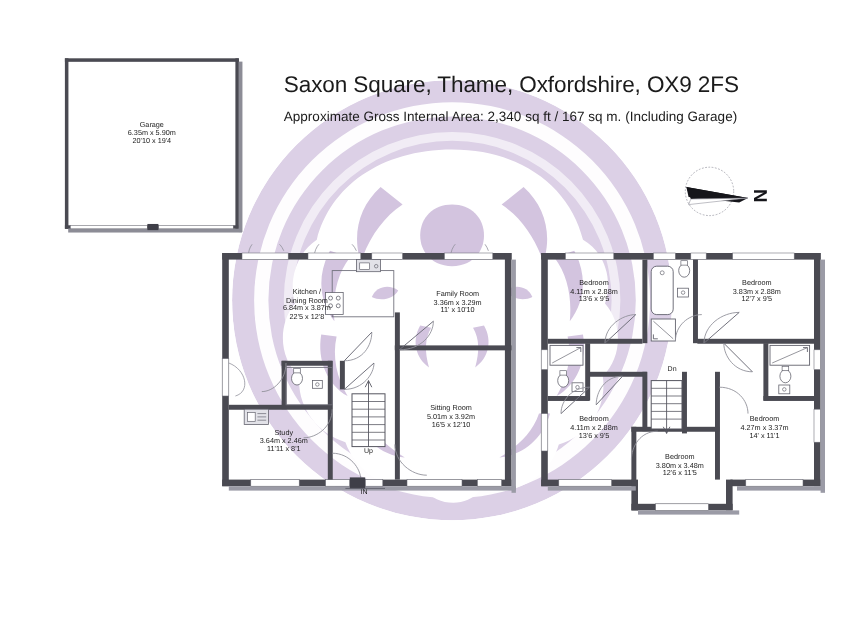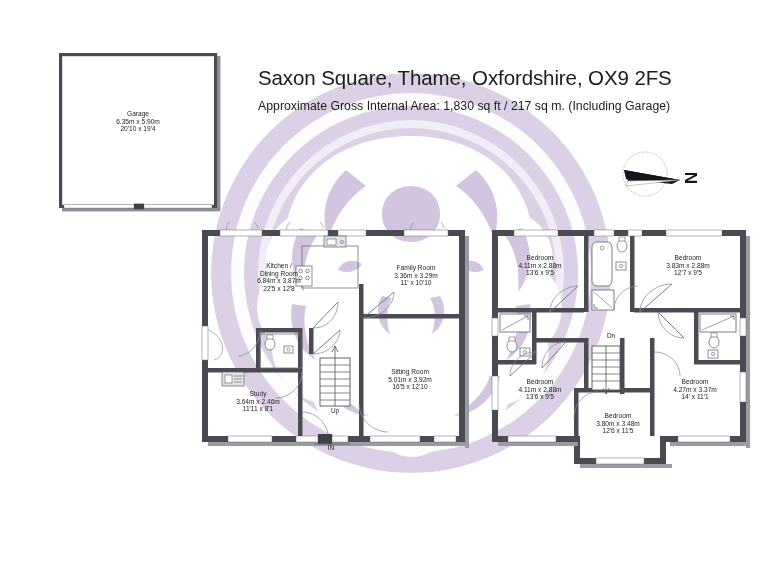--- a/index.html
+++ b/index.html
@@ -137,21 +137,21 @@
         <path d="M215 246 C204 246 196 254 196 262 C196 272 205 280 215 280 C225 280 234 272 234 262 C234 254 226 246 215 246 Z"></path>
         <path d="M196 292 L204 292 L202 314 L194 312 Z"></path>
         <path d="M210 294 L218 294 L217 318 L209 316 Z"></path>
         <path d="M224 292 L232 292 L234 312 L226 314 Z"></path>
       </g>
     </g>
   </svg>
 
   <div id="header">
     <div id="title">Saxon Square, Thame, Oxfordshire, OX9 2FS</div>
-    <div id="subtitle">Approximate Gross Internal Area: 1,830 sq ft /  217 sq m. (Including Garage)</div>
+    <div id="subtitle">Approximate Gross Internal Area: 2,340 sq ft /  167 sq m. (Including Garage)</div>
   </div>
 
   <svg id="compass" viewBox="0 0 92 62">
     <circle cx="31" cy="28" r="22" fill="none" stroke="#9a9aa4" stroke-width="0.7" stroke-dasharray="1.6 1.4"></circle>
     <g>
       <path d="M10 24 L66 34 L14 35 Z" fill="#15151a"></path>
       <path d="M10 24 L66 34 L58 38 L12 33 Z" fill="#15151a"></path>
       <path d="M14 35 L66 34 L12 40 Z" fill="#ffffff" stroke="#8a8a94" stroke-width="0.5"></path>
     </g>
     <text x="76" y="37" text-anchor="middle" font-family="Liberation Sans, sans-serif" font-size="17" font-weight="bold" fill="#15151a" transform="rotate(90 76 32)">N</text>

